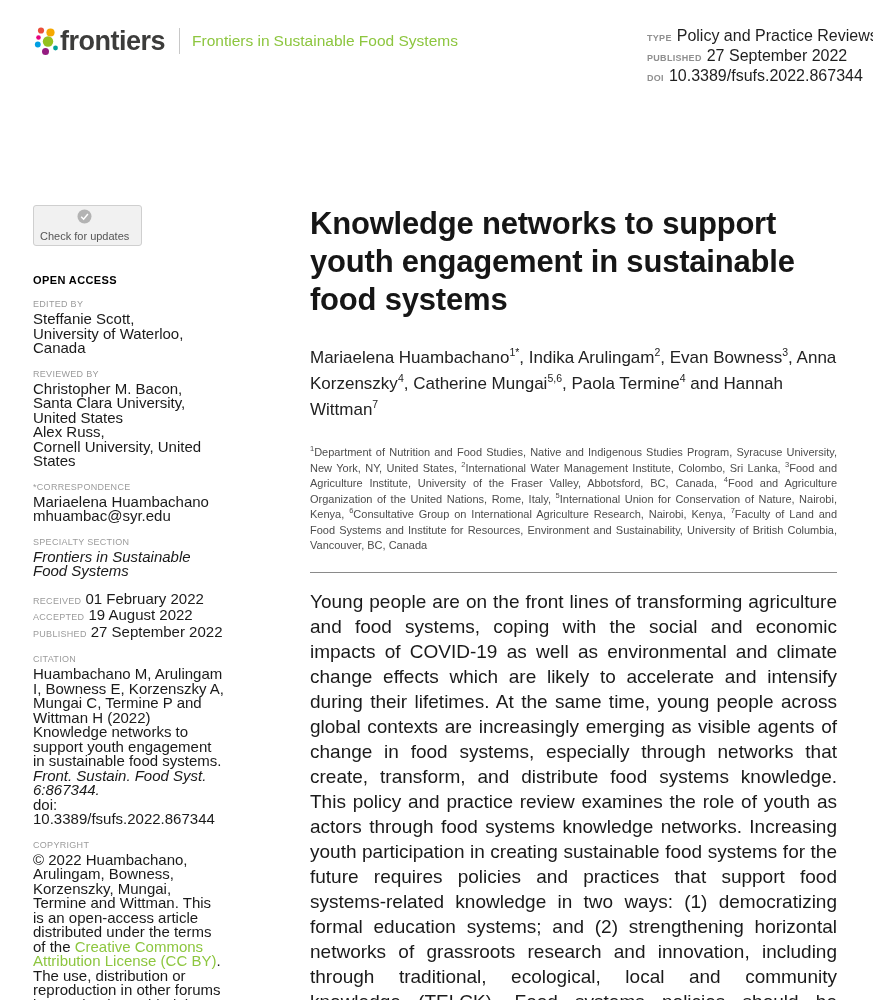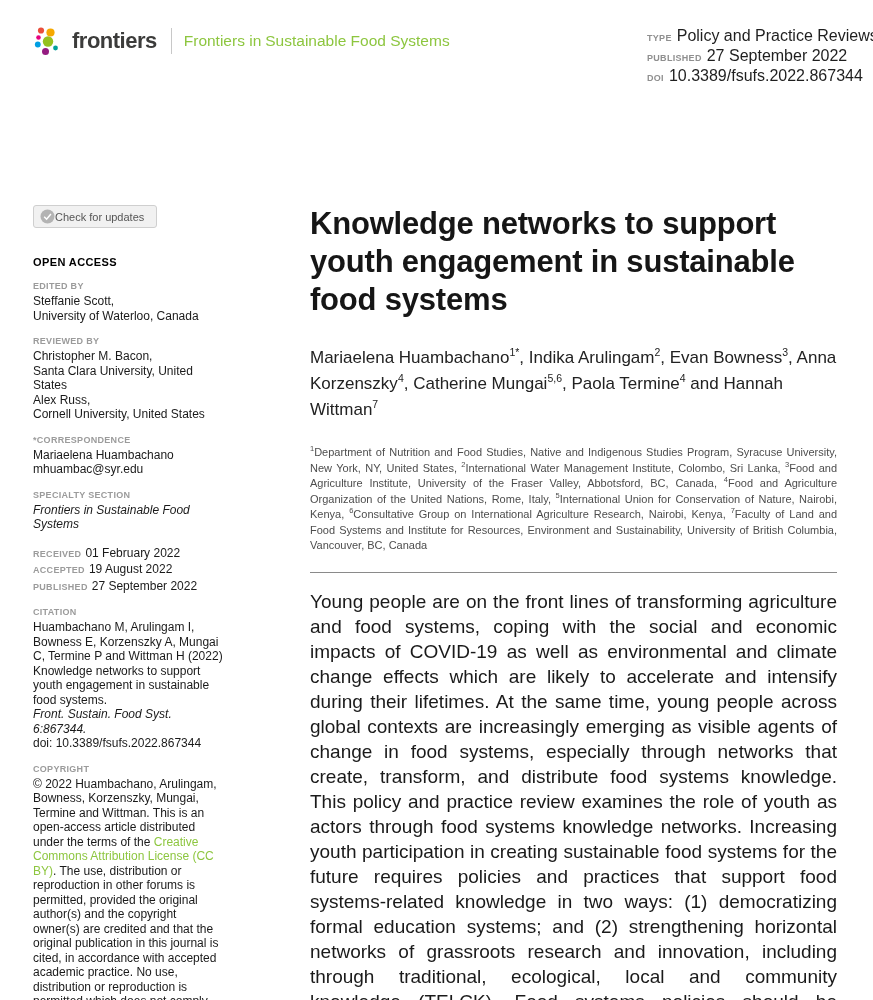--- a/index.html
+++ b/index.html
@@ -19,25 +19,25 @@
   
   .header {
     display: flex;
     justify-content: space-between;
     align-items: flex-start;
     padding: 25px 36px 0 33px;
   }
   .brand { display: flex; align-items: center; }
   .logo-svg { width: 27px; height: 32px; display: block; }
   .wordmark {
-    font-size: 22px;
+    font-size: 27px;
     font-weight: bold;
     color: #3c3c3b;
     letter-spacing: -0.5px;
-    margin-left: 12px;
+    margin-left: 0;
   }
   .vdiv {
     width: 1px; height: 26px;
     background: #c8c8c8;
     margin: 0 12px 0 14px;
   }
   .journal-prefix, .journal-name {
     font-size: 15.5px;
     color: var(--green, #8dc63f);
   }
@@ -57,47 +57,49 @@
     display: flex;
     margin-top: 118px;
     padding: 0 36px 0 33px;
   }
   .sidebar { width: 192px; flex: none; margin-right: 85px; }
   .main { flex: 1; min-width: 0; }
   
   .check-badge {
     display: inline-flex;
     align-items: center;
+    gap: 6px;
     background: #f1f1f1;
     border: 1px solid #cfcfcf;
     border-radius: 3px;
     padding: 3px 12px 3px 6px;
     font-size: 11px;
     color: #555;
     cursor: pointer;
     margin-bottom: 28px;
+    flex-direction: column;
   }
   .open-access {
     font-size: 11px;
     font-weight: bold;
     color: #000;
     letter-spacing: 0.4px;
     margin-bottom: 10px;
   }
   .sb-sec { margin-top: 13px; }
   .sb-label {
     font-size: 9px;
-    font-weight: bold;
+    font-weight: normal;
     color: #9b9b9b;
     letter-spacing: 0.3px;
     margin-bottom: 3px;
   }
   .sb-label.inline { display: inline; margin-right: 4px; text-align: center; }
   .sb-text {
-    font-size: 12px;
+    font-size: 15px;
     line-height: 14.5px;
     color: #1a1a1a;
     white-space: pre-line;
   }
   .sb-text .blk { display: block; }
   .sb-date-row { line-height: 14.5px; }
   .sb-date-row .sb-text { display: inline; white-space: normal; }
   a.green {
     color: var(--green, #8dc63f);
     text-decoration: none;

